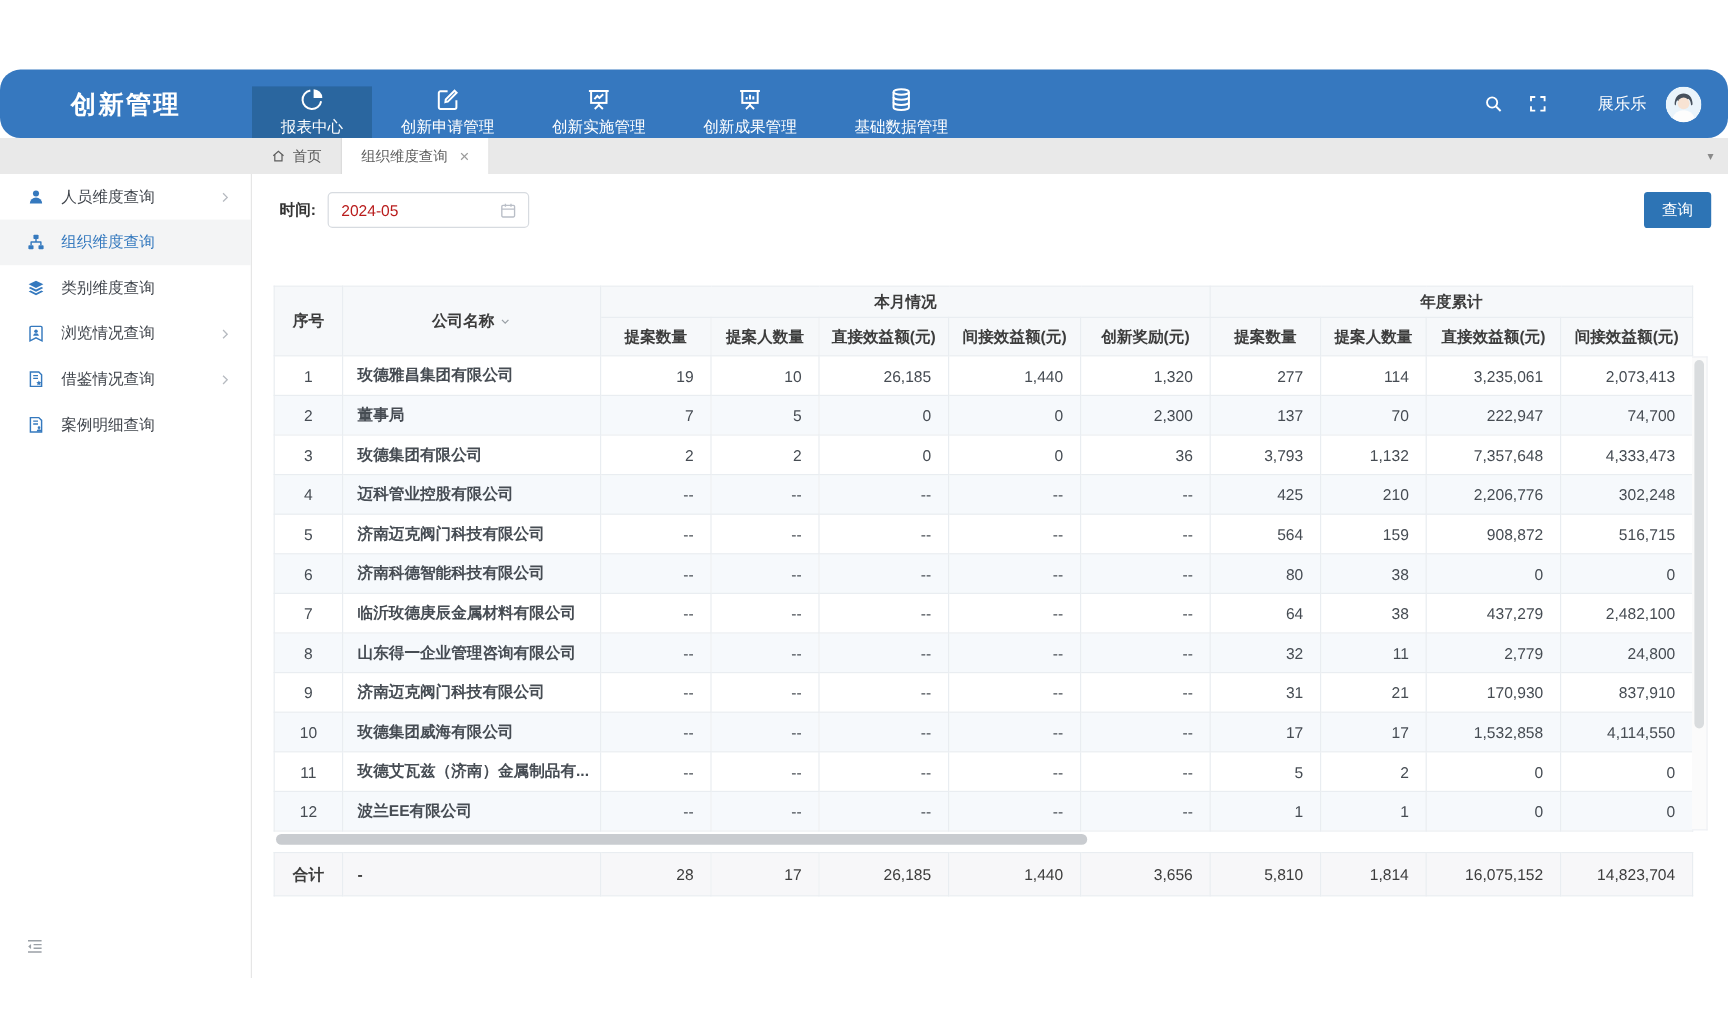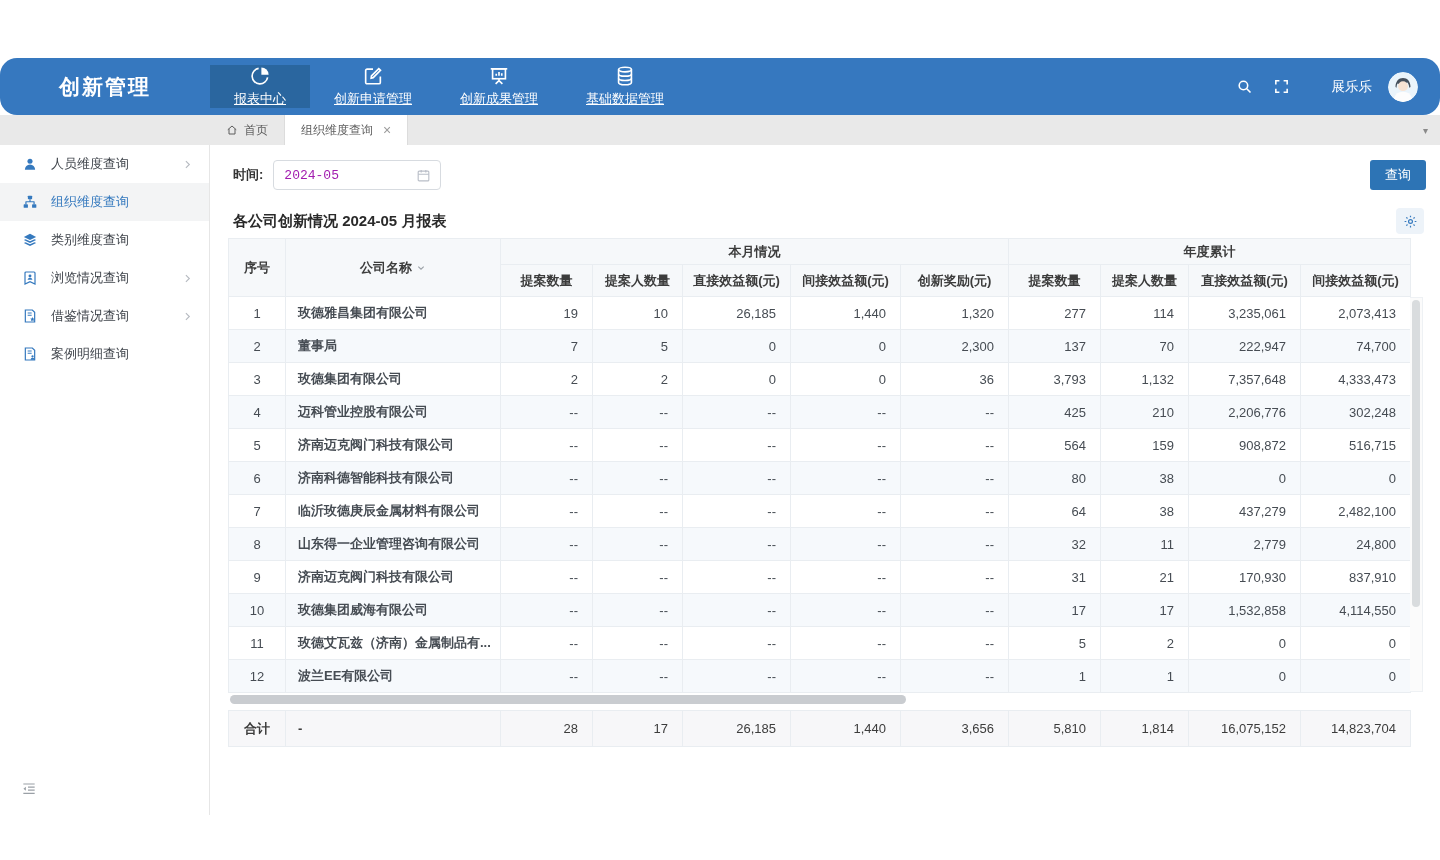--- a/index.html
+++ b/index.html
@@ -2,21 +2,21 @@
 <html><head>
 <meta charset="utf-8">
 <style>
   * { margin:0; padding:0; box-sizing:border-box; }
   body { background:#fff; font-family:"Liberation Sans","DejaVu Sans",sans-serif; }
   .page { position:relative; width:1440px; height:860px; background:#fff; overflow:hidden; }
 
   
   .header { position:absolute; top:58px; left:0; right:0; height:57px; background:#3678bf; display:flex; align-items:stretch; color:#fff;border-radius:17px; }
   .logo { width:210px; display:flex; align-items:center; justify-content:center; font-size:21px; font-weight:bold; letter-spacing:2px; }
-  .topnav { display:flex; align-items:center;text-decoration:underline; }
+  .topnav { display:flex; align-items:flex-end; }
   .nav-item { display:flex; flex-direction:column; align-items:center; justify-content:center; padding:0 24px; cursor:pointer; }
   .nav-item.active { background:#2a669f; }
   .nav-ic svg { width:22px; height:22px; display:block; }
   .nav-label { font-size:13px; margin-top:3px; white-space:nowrap; }
   .header-right { margin-left:auto; display:flex; align-items:center; padding-right:22px; }
   .hicon { margin-left:20px; cursor:pointer; }
   .hicon svg { width:17px; height:17px; display:block; }
   .username { margin-left:42px; font-size:13.5px; cursor:pointer; }
   .avatar { margin-left:16px; width:30px; height:30px; border-radius:50%; overflow:hidden; cursor:pointer; }
   .avatar svg { width:30px; height:30px; display:block; }
@@ -41,21 +41,21 @@
   .side-item.active .side-label { color:#3579be; }
   .side-chevron { width:11px; height:11px; color:#b6bac0; flex:none; }
   .side-chevron svg { width:11px; height:11px; display:block; }
   .collapse-btn { position:absolute; left:20px; bottom:18px; width:18px; height:16px; color:#9aa0a6; cursor:pointer; }
   .collapse-btn svg { width:18px; height:16px; display:block; }
 
   .main { flex:1; position:relative; background:#fff; }
   .filter-row { position:absolute; top:15px; left:23px; display:flex; align-items:center; }
   .filter-label { font-size:13px; font-weight:bold; color:#333; margin-right:10px; }
   .date-input { width:168px; height:30px; border:1px solid #d7dbe0; border-radius:4px; display:flex; align-items:center; background:#fff; }
-  .date-input input { border:none; outline:none; flex:1; min-width:0; padding:0 10px; font-size:13px; color:#a21caf; background:transparent; font-family:Liberation Mono, monospace; }
+  .date-input input { border:none; outline:none; flex:1; min-width:0; padding:0 10px; font-size:13px; color:#b91c1c; background:transparent; font-family:Liberation Sans, sans-serif; }
   .cal-ic { width:15px; height:15px; margin-right:9px; flex:none; }
   .cal-ic svg { width:15px; height:15px; display:block; }
   .search-btn { position:absolute; top:15px; right:14px; width:56px; height:30px; background:#2d74b5; color:#fff; border:none; border-radius:3px; font-size:13px; cursor:pointer; font-family:inherit; }
   .title-row { position:absolute; top:62px; left:23px; right:14px; height:28px; display:flex; align-items:center; }
   .report-title { font-size:15px; font-weight:bold; color:#2a2a2a; }
   .gear-btn { position:absolute; right:2px; top:1px; width:28px; height:26px; background:#edf3f9; border-radius:4px; color:#3579be; display:flex; align-items:center; justify-content:center; cursor:pointer; }
   .gear-btn svg { width:15px; height:15px; }
 
   
   .table-zone { position:absolute; top:93px; left:18px; width:1196px; }
@@ -100,20 +100,31 @@
           <span class="nav-label">报表中心</span>
         </div>
         <div class="nav-item">
           <span class="nav-ic">
             <svg xmlns="http://www.w3.org/2000/svg" viewBox="0 0 24 24" fill="none" stroke="currentColor" stroke-width="1.8">
               <path d="M20 12.5V19a1.5 1.5 0 0 1-1.5 1.5h-13A1.5 1.5 0 0 1 4 19V6A1.5 1.5 0 0 1 5.5 4.5H12"></path>
               <path d="M10 14.3l2.2-.5 8-8-1.9-1.9-8 8z"></path>
             </svg>
           </span>
           <span class="nav-label">创新申请管理</span>
+        </div>
+        <div class="nav-item">
+          <span class="nav-ic">
+            <svg xmlns="http://www.w3.org/2000/svg" viewBox="0 0 24 24" fill="none" stroke="currentColor" stroke-width="1.8">
+              <path d="M3 4.2h18"></path>
+              <rect x="5" y="4.2" width="14" height="10.8"></rect>
+              <path d="M8 11.5l2.6-2.8 2 1.8 3.4-3.3"></path>
+              <path d="M12 15v2M8.3 20.5l3.7-3.5 3.7 3.5"></path>
+            </svg>
+          </span>
+          <span class="nav-label">创新实施管理</span>
         </div>
         <div class="nav-item">
           <span class="nav-ic">
             <svg xmlns="http://www.w3.org/2000/svg" viewBox="0 0 24 24" fill="none" stroke="currentColor" stroke-width="1.8">
               <path d="M3 4.2h18"></path>
               <rect x="5" y="4.2" width="14" height="10.8"></rect>
               <path d="M9 11.8V9.6M12 11.8V7.6M15 11.8V9"></path>
               <path d="M12 15v2M8.3 20.5l3.7-3.5 3.7 3.5"></path>
             </svg>
           </span>
@@ -271,29 +282,20 @@
           <span class="cal-ic">
               <svg xmlns="http://www.w3.org/2000/svg" viewBox="0 0 24 24" fill="none" stroke="#b9bec7" stroke-width="1.8">
                 <rect x="3.5" y="5" width="17" height="15.5" rx="1.5"></rect>
                 <path d="M3.5 10h17M8.3 3v4M15.7 3v4"></path>
               </svg>
             </span>
         </div>
       </div>
       <button class="search-btn">查询</button>
 
-      <div class="title-row">
-        <span class="report-title">各公司创新情况 2024-05 月报表</span>
-        <span class="gear-btn">
-            <svg xmlns="http://www.w3.org/2000/svg" viewBox="0 0 24 24" fill="none" stroke="currentColor" stroke-width="1.9">
-              <circle cx="12" cy="12" r="3.1"></circle>
-              <path d="M12 2.6v2.7M12 18.7v2.7M2.6 12h2.7M18.7 12h2.7M5.3 5.3l1.9 1.9M16.8 16.8l1.9 1.9M18.7 5.3l-1.9 1.9M7.2 16.8l-1.9 1.9"></path>
-            </svg>
-          </span>
-      </div>
 
       <div class="table-zone">
         <table class="report">
           <colgroup>
             <col style="width:57px">
               <col style="width:215px">
             <col style="width:92px">
               <col style="width:90px">
               <col style="width:108px">
               <col style="width:110px">

